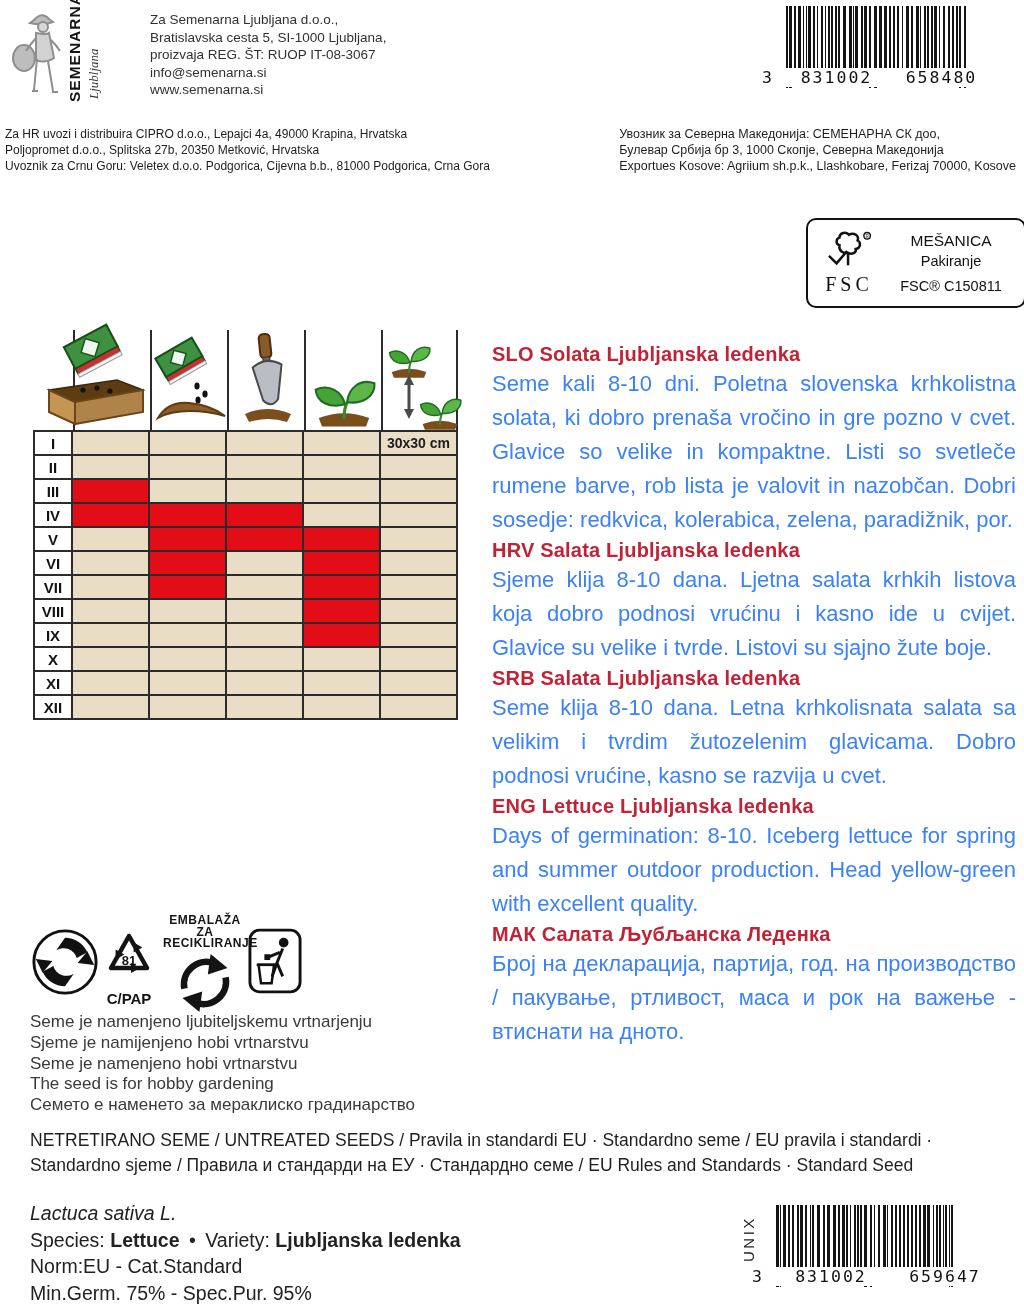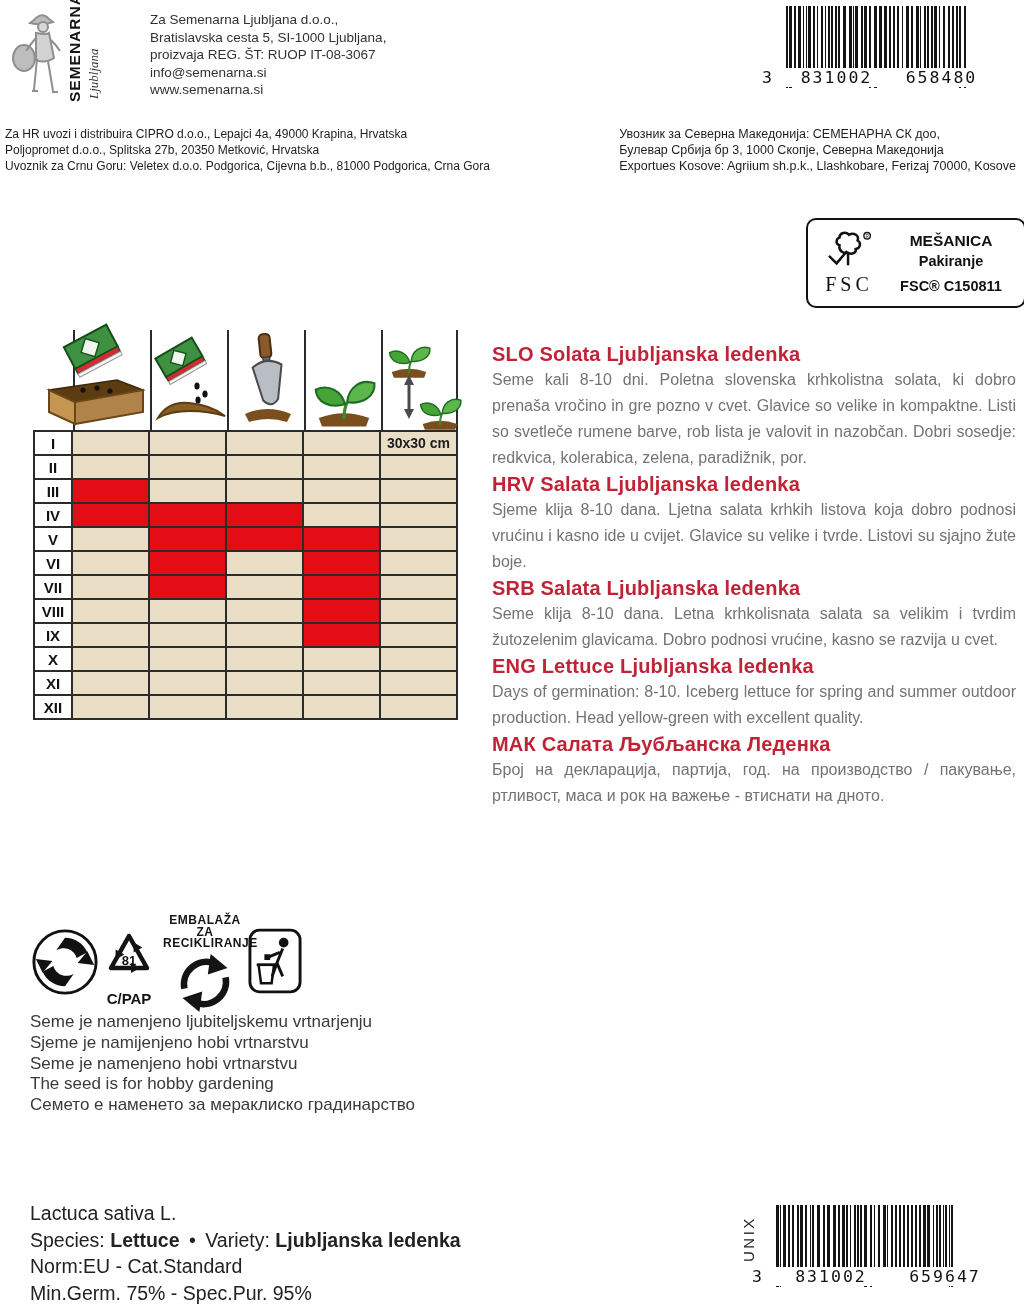--- a/index.html
+++ b/index.html
@@ -30,56 +30,56 @@
 
   
   #distributors-left{position:absolute;left:5px;top:126px;font-size:12px;line-height:16.2px;color:#1d1d1d;}
   #distributors-right{position:absolute;right:8px;top:126px;font-size:12.5px;line-height:16.2px;color:#1d1d1d;text-align:left;}
 
   
   #fsc-badge{position:absolute;left:806px;top:218px;width:204px;height:80px;border:2.5px solid #111;
              border-radius:10px;display:flex;align-items:center;padding:3px 6px;box-sizing:content-box;background:#fff;}
   #fsc-left{width:70px;text-align:center;}
   #fsc-word{font-family:"Liberation Serif",serif;font-size:20px;letter-spacing:4px;color:#111;margin-top:-3px;}
-  #fsc-right{flex:1;text-align:center;font-weight:bold;color:#111;}
+  #fsc-right{flex:1;text-align:center;font-weight:normal;color:#111;}
   #fsc-line1{font-size:15.5px;}
   #fsc-line2{font-size:14.5px;margin-top:3px;}
   #fsc-line3{font-size:14.5px;margin-top:9px;}
 
   
   #calendar{position:absolute;left:33px;top:330px;width:430px;height:392px;}
   #cal-icons{position:absolute;left:40px;top:0;height:100px;display:flex;}
   .cal-icon-col{width:77px;height:100px;border-left:2px solid #2b2b2b;position:relative;box-sizing:border-box;}
   .cal-icon-col:last-child{border-right:2px solid #2b2b2b;}
   .cal-icon-col svg{position:absolute;overflow:visible;}
   #cal-grid{position:absolute;left:0;top:100px;background:#2b2b2b;display:grid;
             grid-template-columns:36px repeat(5,75px);grid-auto-rows:22px;gap:2px;padding:2px;}
   .cal-label{background:#fff;color:#111;font-weight:bold;font-size:15px;display:flex;align-items:center;justify-content:center;}
   .cal-cell{background:#eaddc6;}
   .cal-cell.active{background:#e30d17;}
   .cal-cell.note{display:flex;align-items:center;justify-content:center;font-weight:bold;font-size:14px;color:#1c1c1c;}
 
   
   #descriptions{position:absolute;left:492px;top:342px;width:524px;}
   #descriptions h3{margin:0;font-size:20px;line-height:25px;color:#c12336;letter-spacing:0.2px;font-weight:bold;}
-  #descriptions p{margin:0 0 1px 0;font-size:16px;line-height:26px;color:#737373;text-align:justify;}
+  #descriptions p{margin:0 0 1px 0;font-size:22px;line-height:34px;color:#3b82f6;text-align:justify;}
 
   
   #green-dot{position:absolute;left:30px;top:926px;}
   #mobius-wrap{position:absolute;left:100px;top:928px;width:58px;text-align:center;}
   #cpap-label{font-weight:bold;font-size:15px;color:#141414;margin-top:6px;}
   #recycle-wrap{position:absolute;left:163px;top:915px;width:84px;text-align:center;}
   .recycle-caption{font-weight:bold;font-size:12px;line-height:11.5px;color:#141414;letter-spacing:0.5px;}
   #tidyman{position:absolute;left:248px;top:928px;}
 
   
   #hobby{position:absolute;left:30px;top:1012px;font-size:17px;line-height:20.8px;color:#3a3a3a;}
   #untreated{position:absolute;left:30px;top:1128px;width:968px;font-size:17.5px;line-height:24.5px;color:#1f1f1f;}
   #product{position:absolute;left:30px;top:1200px;font-size:19.5px;line-height:26.5px;color:#222;}
-  #product .latin{}
+  #product .latin{font-style:italic;}
   #product b{font-weight:bold;}
   #product .dot{margin:0 4px;}
 </style>
 </head>
 <body>
 
 <div id="page">
 
   <div id="sower-logo">
     <svg width="54" height="98" viewBox="0 0 54 98">
@@ -404,20 +404,21 @@
   </div>
 
   <div id="hobby">
     <div>Seme je namenjeno ljubiteljskemu vrtnarjenju</div>
     <div>Sjeme je namijenjeno hobi vrtnarstvu</div>
     <div>Seme je namenjeno hobi vrtnarstvu</div>
     <div>The seed is for hobby gardening</div>
     <div>Семето е наменето за мераклиско градинарство</div>
   </div>
 
+  <div id="untreated">NETRETIRANO SEME / UNTREATED SEEDS / Pravila in standardi EU · Standardno seme / EU pravila i standardi · Standardno sjeme / Правила и стандарди на ЕУ · Стандардно семе / EU Rules and Standards · Standard Seed</div>
 
   <div id="product">
     <div class="latin">Lactuca sativa L.</div>
     <div>
       <span>Species:</span>
       <b>Lettuce</b>
       <span class="dot">•</span>
       <span>Variety:</span>
       <b>Ljubljanska ledenka</b>
     </div>

